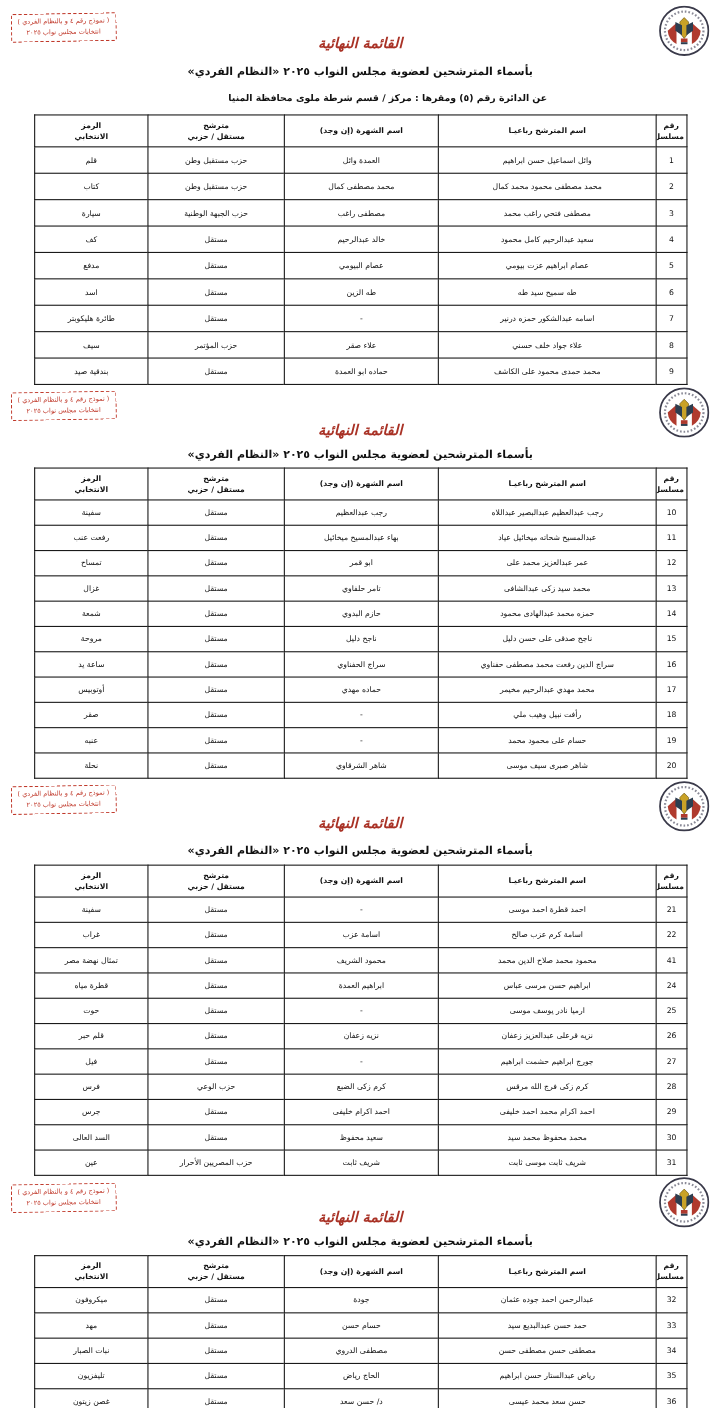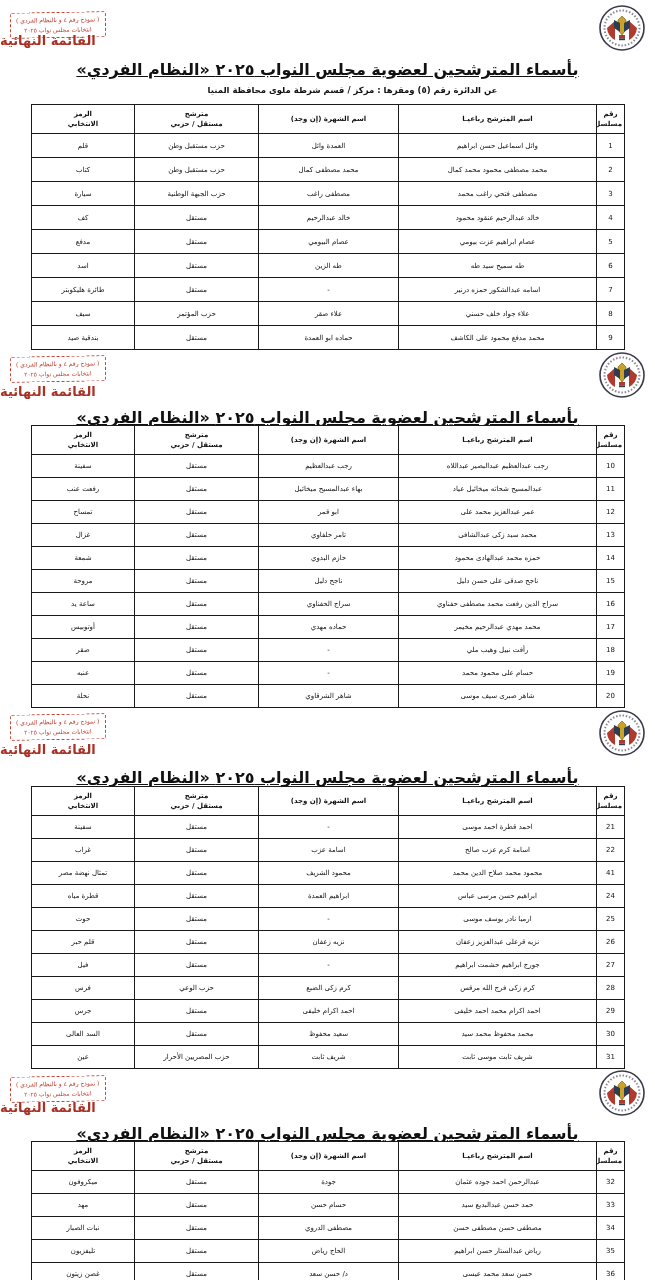--- a/index.html
+++ b/index.html
@@ -8,26 +8,26 @@
     font-family:"DejaVu Sans",sans-serif;color:#111;overflow:hidden;
   }
   .section{position:absolute;left:0;width:655px;}
   .stamp{
     position:absolute;left:10px;border:1px dashed #c0392b;border-radius:2px;
     color:#c0392b;font-size:6px;line-height:1.7;text-align:center;
     padding:2px 5px;direction:rtl;transform:rotate(-1deg);background:#fff;
   }
   .logo{position:absolute;right:10px;}
   .title{
-    position:absolute;left:0;width:100%;text-align:left;direction:rtl;
-    color:#a93226;font-weight:bold;font-size:13px;
+    position:absolute;left:0;width:100%;text-align:center;direction:rtl;
+    color:#a93226;font-weight:bold;font-size:13px;font-style:italic;
   }
   .subtitle{
     position:absolute;left:0;width:100%;text-align:center;direction:rtl;
-    color:#111;font-weight:bold;font-size:16px;text-decoration:underline;
+    color:#111;font-weight:bold;font-size:10px;
   }
   .district{
     position:absolute;left:0;width:100%;text-align:center;direction:rtl;
     color:#111;font-weight:bold;font-size:8.5px;
   }
   table{
     position:absolute;left:31px;width:593px;border-collapse:collapse;
     direction:rtl;table-layout:fixed;background:#fff;
   }
   th,td{
@@ -107,21 +107,21 @@
         </tr>
         <tr>
           <td>3</td>
           <td>مصطفى فتحي راغب محمد</td>
           <td>مصطفى راغب</td>
           <td>حزب الجبهة الوطنية</td>
           <td>سيارة</td>
         </tr>
         <tr>
           <td>4</td>
-          <td>خالد عبدالرحيم عنقود محمود</td>
+          <td>سعيد عبدالرحيم كامل محمود</td>
           <td>خالد عبدالرحيم</td>
           <td>مستقل</td>
           <td>كف</td>
         </tr>
         <tr>
           <td>5</td>
           <td>عصام ابراهيم عزت بيومي</td>
           <td>عصام البيومي</td>
           <td>مستقل</td>
           <td>مدفع</td>
@@ -142,21 +142,21 @@
         </tr>
         <tr>
           <td>8</td>
           <td>علاء جواد خلف حسني</td>
           <td>علاء صقر</td>
           <td>حزب المؤتمر</td>
           <td>سيف</td>
         </tr>
         <tr>
           <td>9</td>
-          <td>محمد مدفع محمود على الكاشف</td>
+          <td>محمد حمدى محمود على الكاشف</td>
           <td>حماده ابو العمدة</td>
           <td>مستقل</td>
           <td>بندقية صيد</td>
         </tr>
       </tbody>
   </table>
 </div>
 
 <div class="section s2" style="top:348px;height:358px;">
   <div class="stamp" style="top:8px;">

